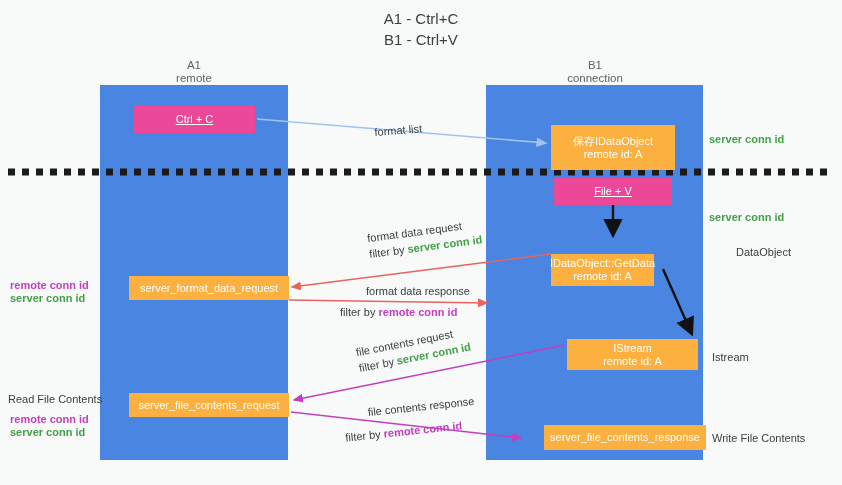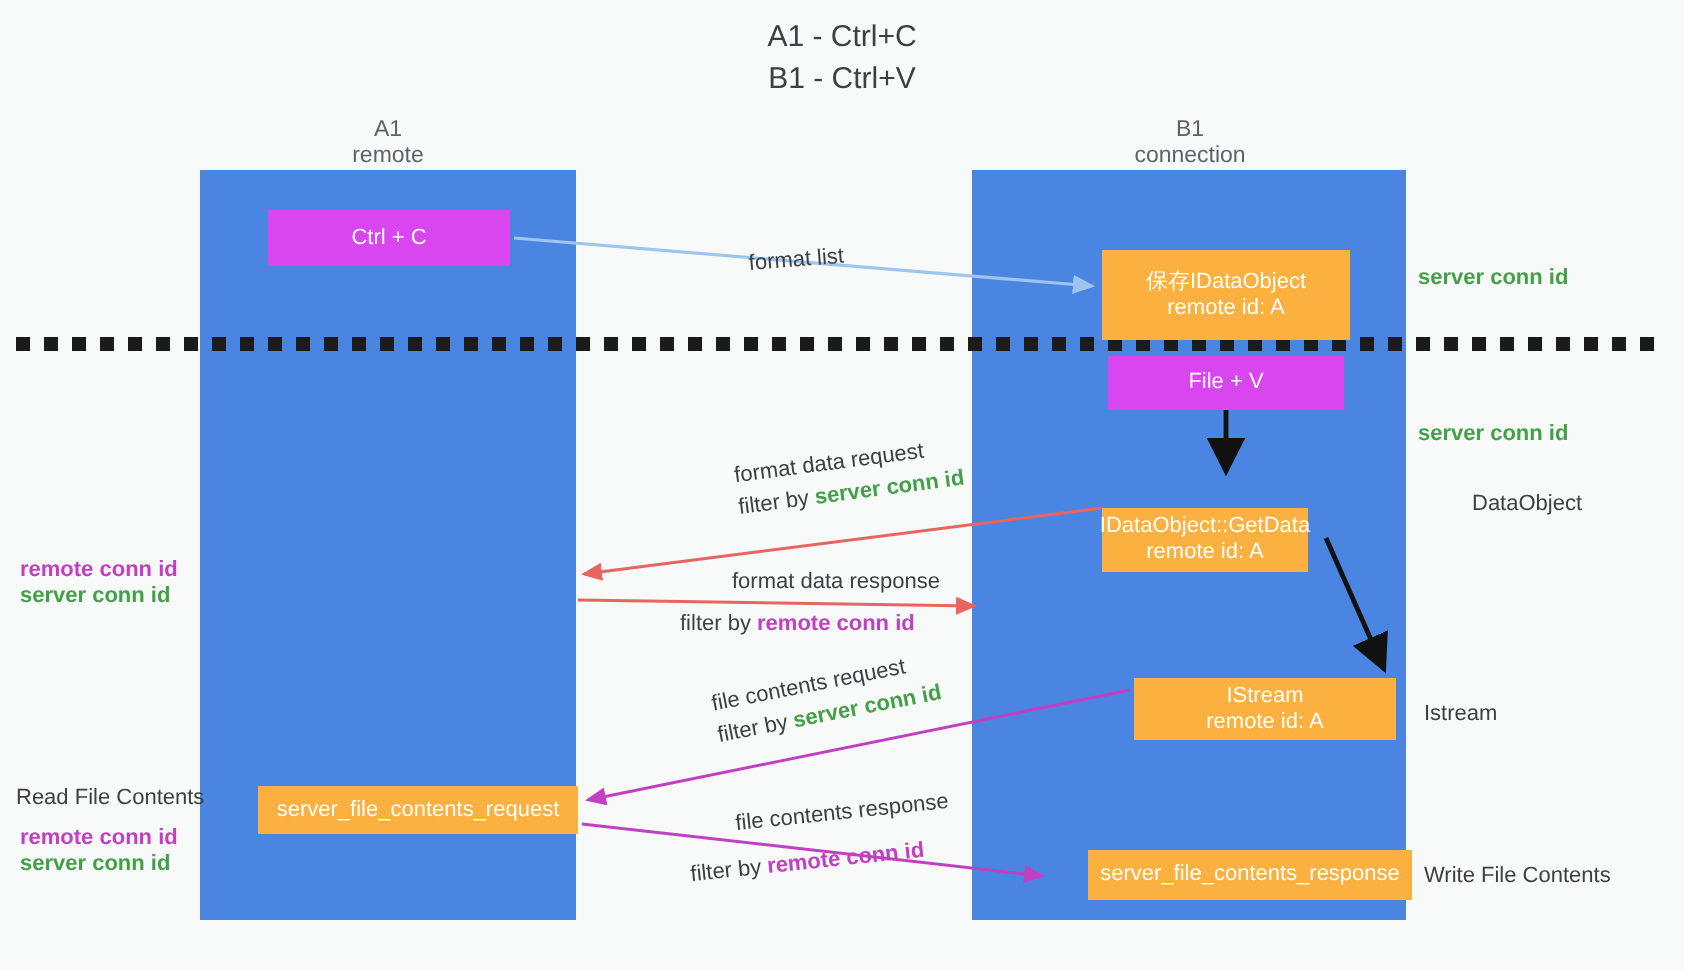--- a/index.html
+++ b/index.html
@@ -21,21 +21,21 @@
     line-height:13px;width:180px;
   }
   .panel{position:absolute;background:#4a86e1;}
 
   .box{
     position:absolute;box-sizing:border-box;
     display:flex;flex-direction:column;align-items:center;justify-content:center;
     color:#ffffff;font-size:11px;line-height:13px;text-align:center;
   }
   .box.orange{background:#fbb040;}
-  .box.green{background:#d946ef;}
+  .box.green{background:#ec4899;text-decoration:underline;}
   .box .l2{font-size:11px;}
 
   .lbl{position:absolute;font-size:11px;color:#3c4043;line-height:14px;white-space:nowrap;}
   .lbl.green{color:#43a047;font-weight:bold;}
   .lbl.magenta{color:#c13fc1;font-weight:bold;}
   .rot{transform-origin:left bottom;}
 </style>
 </head>
 <body>
 
@@ -104,20 +104,23 @@
 
   <div class="box green" style="left:554px;top:178px;width:118px;height:27px;">
     <div>File + V</div>
   </div>
 
   <div class="box orange" style="left:551px;top:254px;width:103px;height:32px;">
     <div>IDataObject::GetData</div>
     <div class="l2">remote id: A</div>
   </div>
 
+  <div class="box orange" style="left:129px;top:276px;width:160px;height:24px;">
+    <div>server_format_data_request</div>
+  </div>
 
 
   <div class="box orange" style="left:567px;top:339px;width:131px;height:31px;">
     <div>IStream</div>
     <div class="l2">remote id: A</div>
   </div>
 
   <div class="box orange" style="left:129px;top:393px;width:160px;height:24px;">
     <div>server_file_contents_request</div>
   </div>

